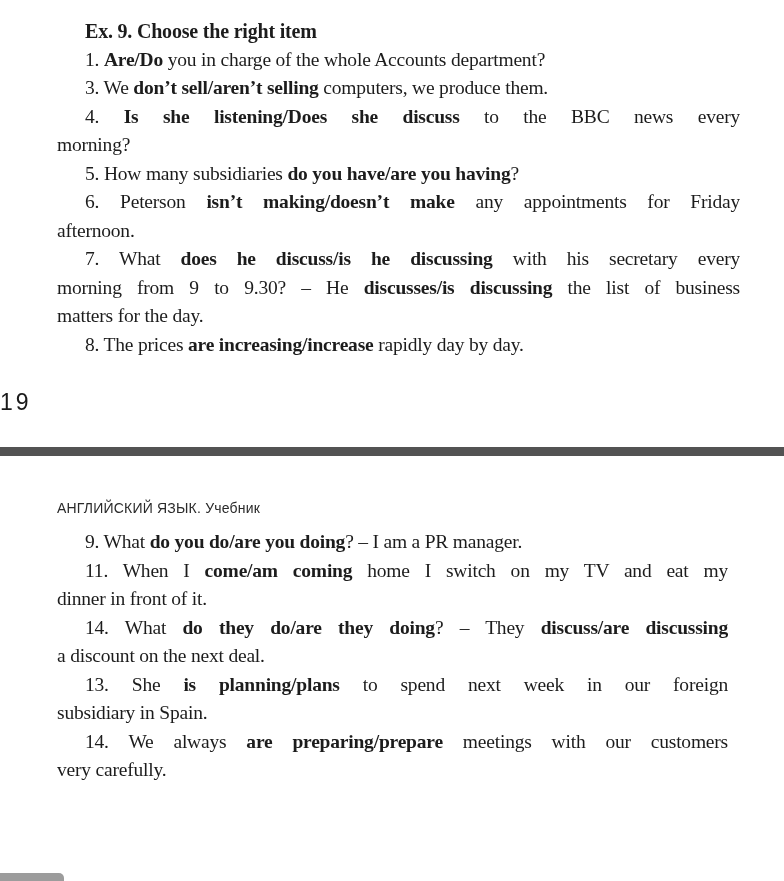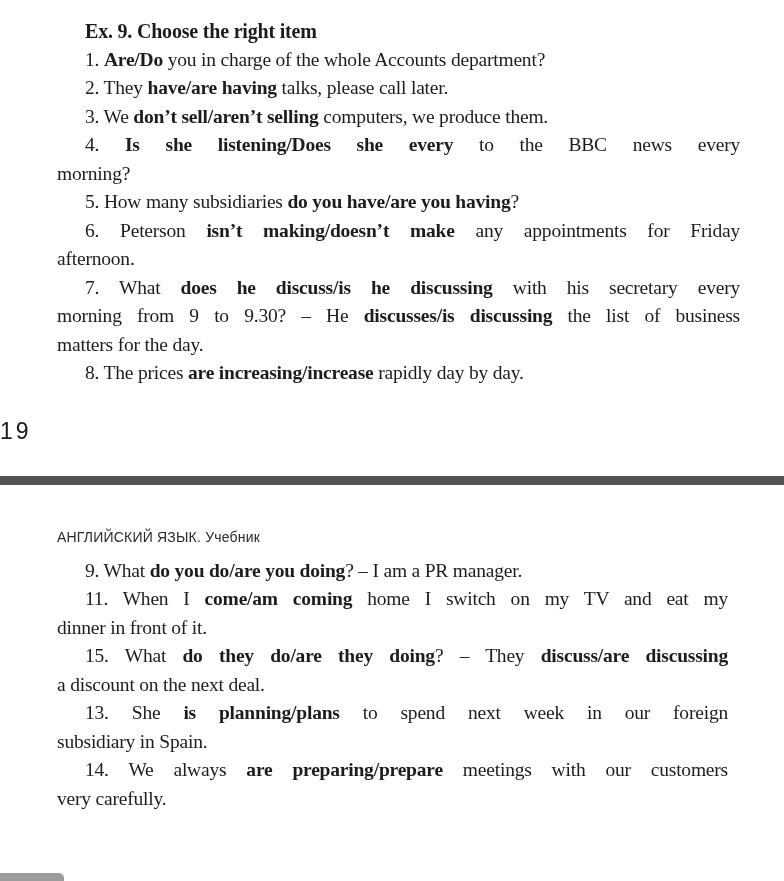--- a/index.html
+++ b/index.html
@@ -88,27 +88,24 @@
 
 <div class="doc">
 
   <div class="page-top">
     <div class="exercise-title">Ex. 9. Choose the right item</div>
     <div class="items">
         <div class="para">
           <div class="line indent"><span>1. </span><b>Are/Do</b><span> you in charge of the whole Accounts department?</span></div>
         </div>
         <div class="para">
-          <div class="line indent"><span>2. They </span><b>have/are having</b><span> talks, please call later.</span></div>
-        </div>
-        <div class="para">
           <div class="line indent"><span>3. We </span><b>don’t sell/aren’t selling</b><span> computers, we produce them.</span></div>
         </div>
         <div class="para">
-          <div class="line indent fill"><span>4. </span><b>Is she listening/Does she every</b><span> to the BBC news every</span></div>
+          <div class="line indent fill"><span>4. </span><b>Is she listening/Does she discuss</b><span> to the BBC news every</span></div>
           <div class="line"><span>morning?</span></div>
         </div>
         <div class="para">
           <div class="line indent"><span>5. How many subsidiaries </span><b>do you have/are you having</b><span>?</span></div>
         </div>
         <div class="para">
           <div class="line indent fill"><span>6. Peterson </span><b>isn’t making/doesn’t make</b><span> any appointments for Friday</span></div>
           <div class="line"><span>afternoon.</span></div>
         </div>
         <div class="para">
@@ -132,21 +129,21 @@
     <div class="book-header">АНГЛИЙСКИЙ ЯЗЫК. Учебник</div>
     <div class="items">
         <div class="para">
           <div class="line indent"><span>9. What </span><b>do you do/are you doing</b><span>? – I am a PR manager.</span></div>
         </div>
         <div class="para">
           <div class="line indent fill"><span>11. When I </span><b>come/am coming</b><span> home I switch on my TV and eat my</span></div>
           <div class="line"><span>dinner in front of it.</span></div>
         </div>
         <div class="para">
-          <div class="line indent fill"><span>15. What </span><b>do they do/are they doing</b><span>? – They </span><b>discuss/are discussing</b></div>
+          <div class="line indent fill"><span>14. What </span><b>do they do/are they doing</b><span>? – They </span><b>discuss/are discussing</b></div>
           <div class="line"><span>a discount on the next deal.</span></div>
         </div>
         <div class="para">
           <div class="line indent fill"><span>13. She </span><b>is planning/plans</b><span> to spend next week in our foreign</span></div>
           <div class="line"><span>subsidiary in Spain.</span></div>
         </div>
         <div class="para">
           <div class="line indent fill"><span>14. We always </span><b>are preparing/prepare</b><span> meetings with our customers</span></div>
           <div class="line"><span>very carefully.</span></div>
         </div>

